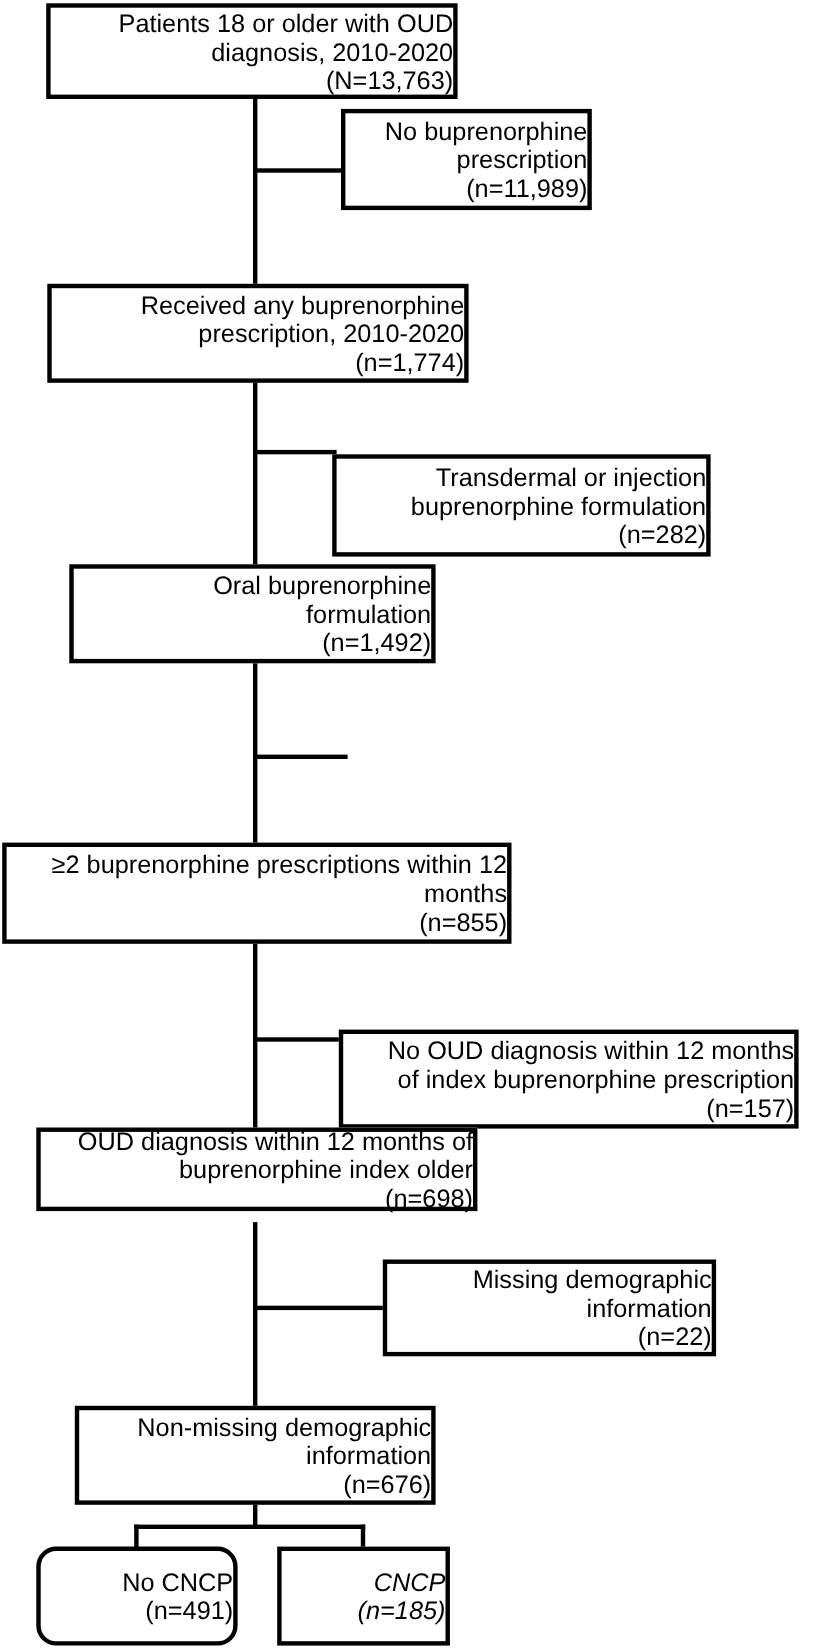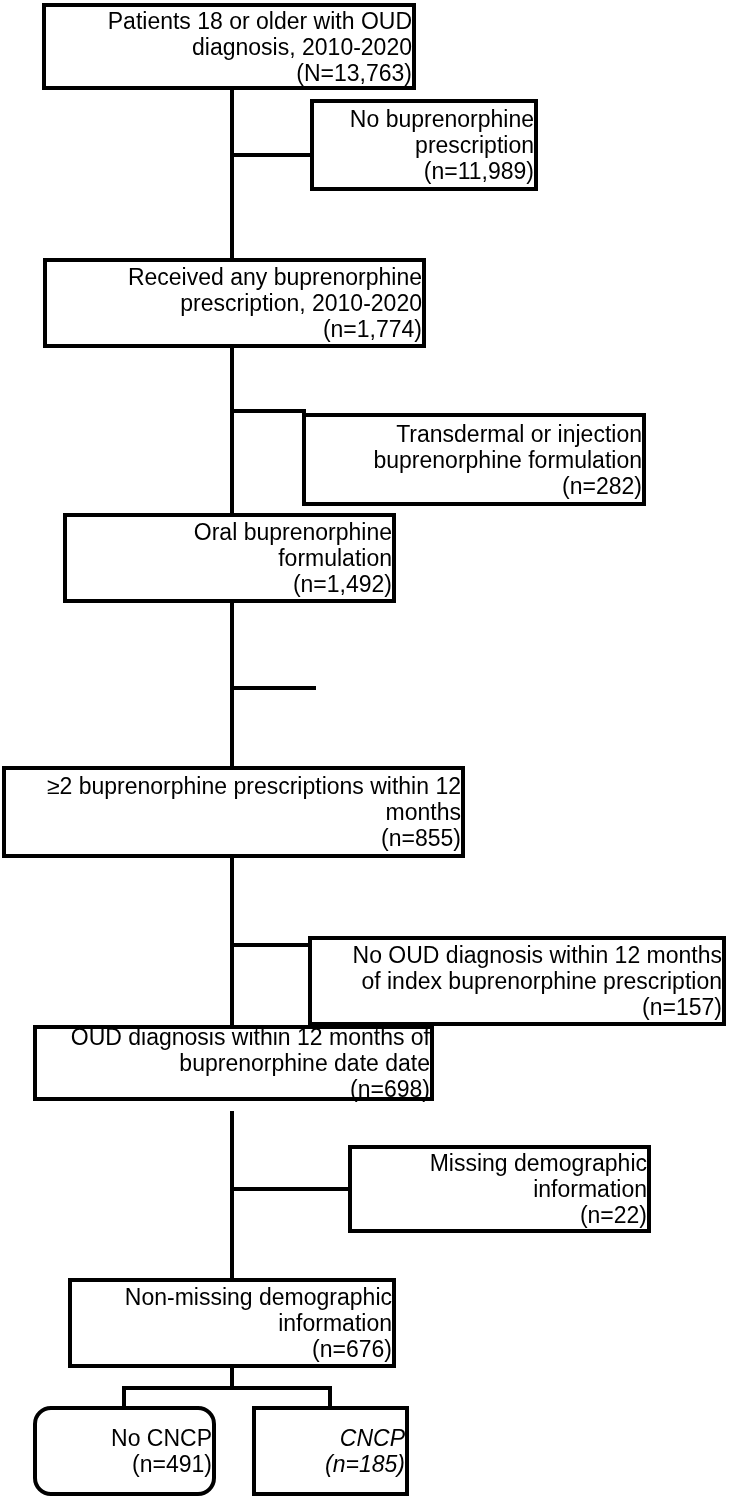--- a/index.html
+++ b/index.html
@@ -88,21 +88,21 @@
   </div>
 
   <div class="box" style="left:308px; top:900px; width:418px; height:90px;margin-top:36px;">
     <div class="line">No OUD diagnosis within 12 months</div>
     <div class="line">of index buprenorphine prescription</div>
     <div class="line">(n=157)</div>
   </div>
 
   <div class="box" style="left:33px; top:1025px; width:401px; height:76px;">
     <div class="line">OUD diagnosis within 12 months of</div>
-    <div class="line">buprenorphine date date</div>
+    <div class="line">buprenorphine index older</div>
     <div class="line">(n=698)</div>
   </div>
 
   <div class="box" style="left:348px; top:1145px; width:303px; height:88px;">
     <div class="line">Missing demographic</div>
     <div class="line">information</div>
     <div class="line">(n=22)</div>
   </div>
 
   <div class="box" style="left:68px; top:1278px; width:328px; height:90px;">

